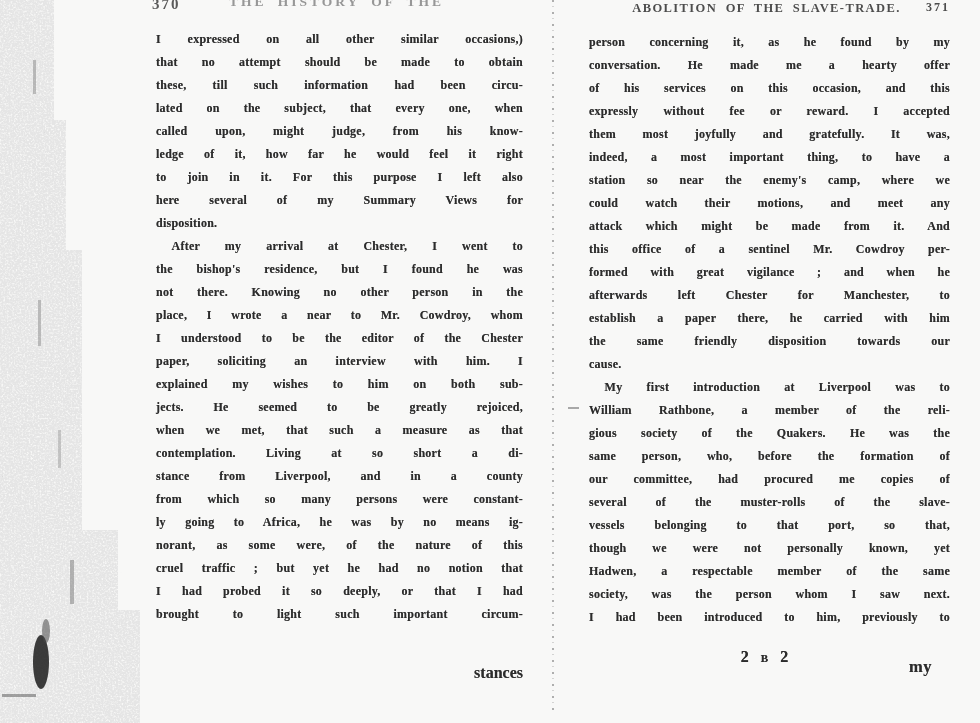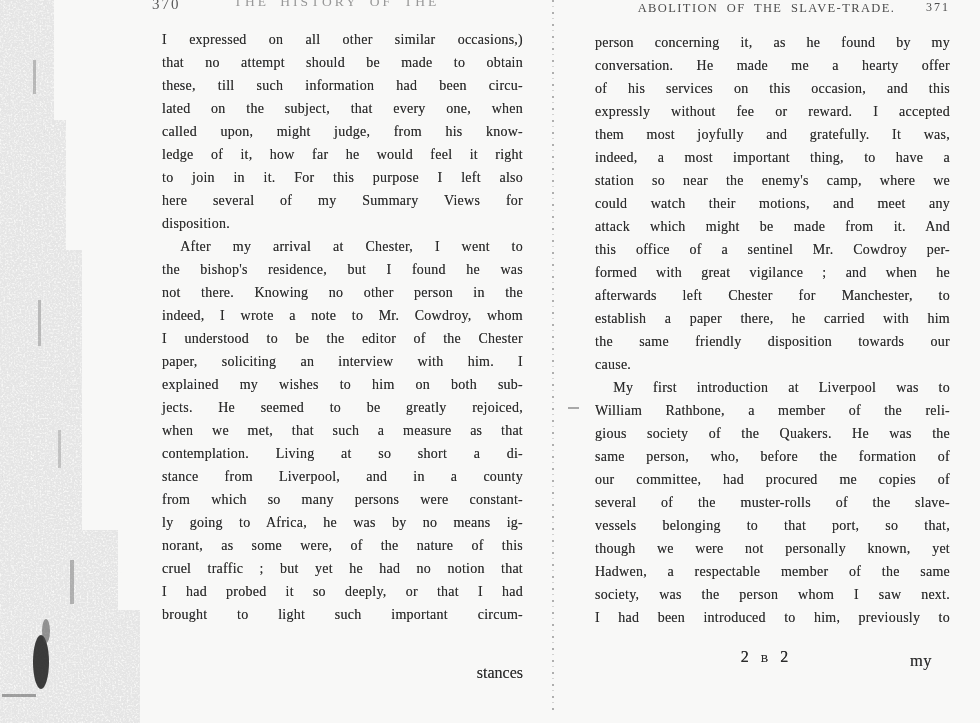--- a/index.html
+++ b/index.html
@@ -17,48 +17,48 @@
     color:var(--ink);
   }
   .scan-noise{position:absolute;left:0;top:0;pointer-events:none;}
   .gutter-line{
     position:absolute;left:552px;top:0;width:2px;height:712px;opacity:.75;
     background:repeating-linear-gradient(to bottom,
       rgba(125,125,125,.8) 0 2px, rgba(125,125,125,0) 2px 6px,
       rgba(150,150,150,.5) 6px 7px, rgba(150,150,150,0) 7px 12px);
   }
   .margin-dash{position:absolute;left:568px;top:407px;width:11px;height:2px;background:#a8a8a8;}
-  .page{position:absolute;top:0;height:569px;}
+  .page{position:absolute;top:0;height:569px;font-weight:bold;}
   .page-left{left:150px;width:373px;}
   .page-right{left:583px;width:367px;}
   .pagenum{position:absolute;font-size:15px;letter-spacing:2px;color:var(--header-ink);}
   .pagenum-left{left:2px;top:-4px;color:#5a5a5a;}
   .pagenum-right{right:0;top:0;font-size:12px;}
   .running-title{
     position:absolute;left:0;right:0;text-align:center;
     font-variant:small-caps;letter-spacing:2.5px;word-spacing:5px;
   }
   .running-title-left{top:-6px;font-size:13.5px;color:var(--faded-ink);text-transform:uppercase;letter-spacing:3px;}
   .running-title-right{top:1px;font-size:12.5px;color:var(--header-ink);text-transform:uppercase;letter-spacing:1.4px;word-spacing:4px;}
-  .text-col{position:absolute;left:12px;right:0;font-size:14px;line-height:23px;word-spacing:1.5px;letter-spacing:.25px;}
+  .text-col{position:absolute;left:6px;right:0;font-size:12px;line-height:23px;word-spacing:1.5px;letter-spacing:.25px;}
   .text-col-left{top:28px;}
   .text-col-right{top:31px;}
   .text-line{
     height:23px;text-align:justify;text-align-last:justify;
     text-shadow:0 0 .45px rgba(35,35,35,.55);
   }
   .text-line.no-just{text-align-last:left;}
   .text-line.indent{text-indent:1.3em;}
   .catchword-line{
     position:absolute;right:0;top:664px;font-size:16px;
     text-shadow:0 0 .45px rgba(35,35,35,.55);
   }
   .signature-row{position:absolute;left:0;right:0;top:648px;text-align:center;font-size:16px;}
   .signature-mark{letter-spacing:4px;font-variant:small-caps;text-shadow:0 0 .6px rgba(20,20,20,.8);}
-  .catchword-right{position:absolute;right:18px;top:3px;font-size:16.5px;letter-spacing:.5px;
+  .catchword-right{position:absolute;right:18px;top:9px;font-size:16.5px;letter-spacing:.5px;
     text-shadow:0 0 .45px rgba(35,35,35,.55);}
 </style>
 </head>
 <body>
 
 <svg class="scan-noise" width="175" height="723" viewBox="0 0 175 723" aria-hidden="true">
   <defs>
     <filter id="grainLight" x="-5%" y="-2%" width="110%" height="104%">
       <feTurbulence type="fractalNoise" baseFrequency="0.55" numOctaves="2" seed="11" result="n"></feTurbulence>
       <feColorMatrix in="n" type="matrix" values="0 0 0 0 0.78  0 0 0 0 0.78  0 0 0 0 0.78  1.6 1.6 1.6 0 -1.55"></feColorMatrix>
@@ -104,21 +104,21 @@
       <div class="text-line">these, till such information had been circu-</div>
       <div class="text-line">lated on the subject, that every one, when</div>
       <div class="text-line">called upon, might judge, from his know-</div>
       <div class="text-line">ledge of it, how far he would feel it right</div>
       <div class="text-line">to join in it.  For this purpose I left also</div>
       <div class="text-line">here several of my Summary Views for</div>
       <div class="text-line no-just">disposition.</div>
       <div class="text-line indent">After my arrival at Chester, I went to</div>
       <div class="text-line">the bishop's residence, but I found he was</div>
       <div class="text-line">not there.  Knowing no other person in the</div>
-      <div class="text-line">indeed, I wrote a note to Mr. Cowdroy, whom</div>
+      <div class="text-line">place, I wrote a near to Mr. Cowdroy, whom</div>
       <div class="text-line">I understood to be the editor of the Chester</div>
       <div class="text-line">paper, soliciting an interview with him.  I</div>
       <div class="text-line">explained my wishes to him on both sub-</div>
       <div class="text-line">jects.  He seemed to be greatly rejoiced,</div>
       <div class="text-line">when we met, that such a measure as that</div>
       <div class="text-line">contemplation.  Living at so short a di-</div>
       <div class="text-line">stance from Liverpool, and in a county</div>
       <div class="text-line">from which so many persons were constant-</div>
       <div class="text-line">ly going to Africa, he was by no means ig-</div>
       <div class="text-line">norant, as some were, of the nature of this</div>

